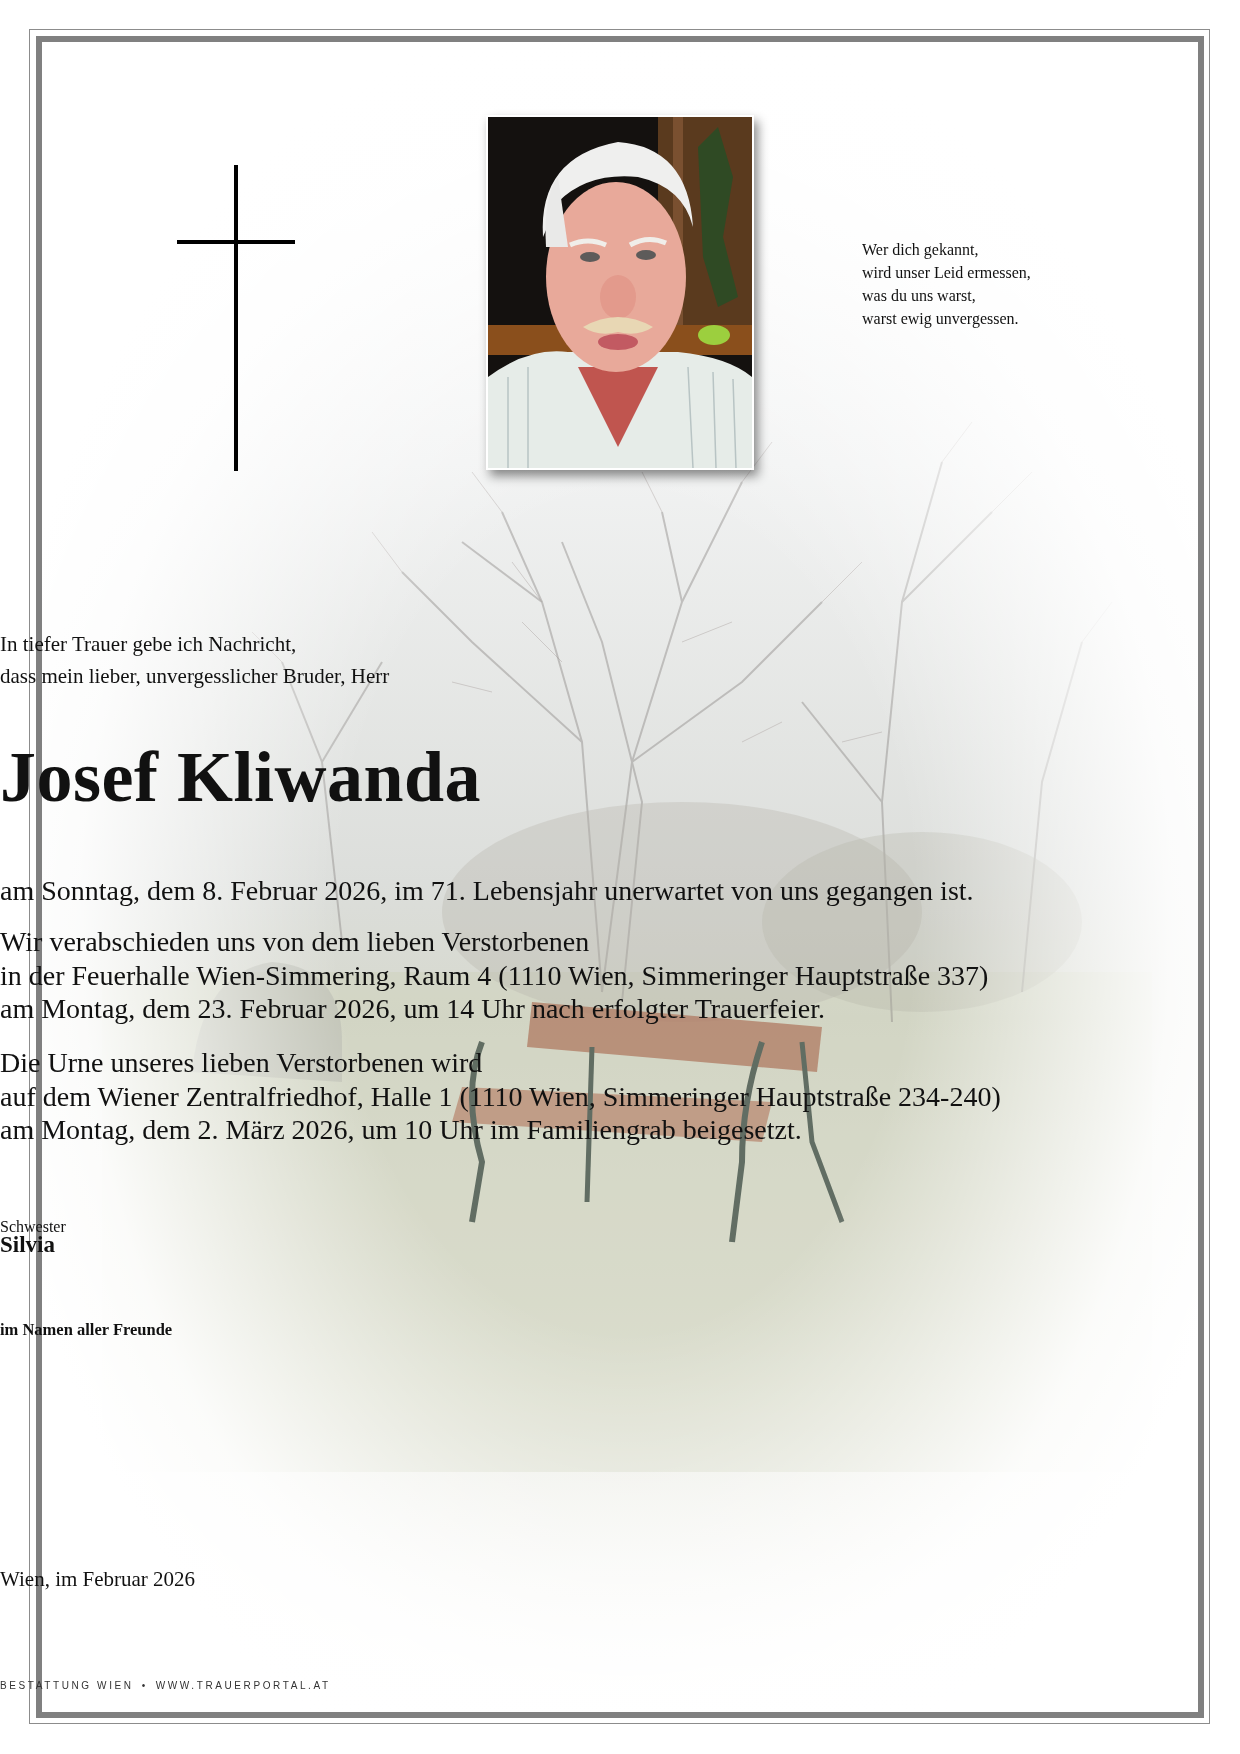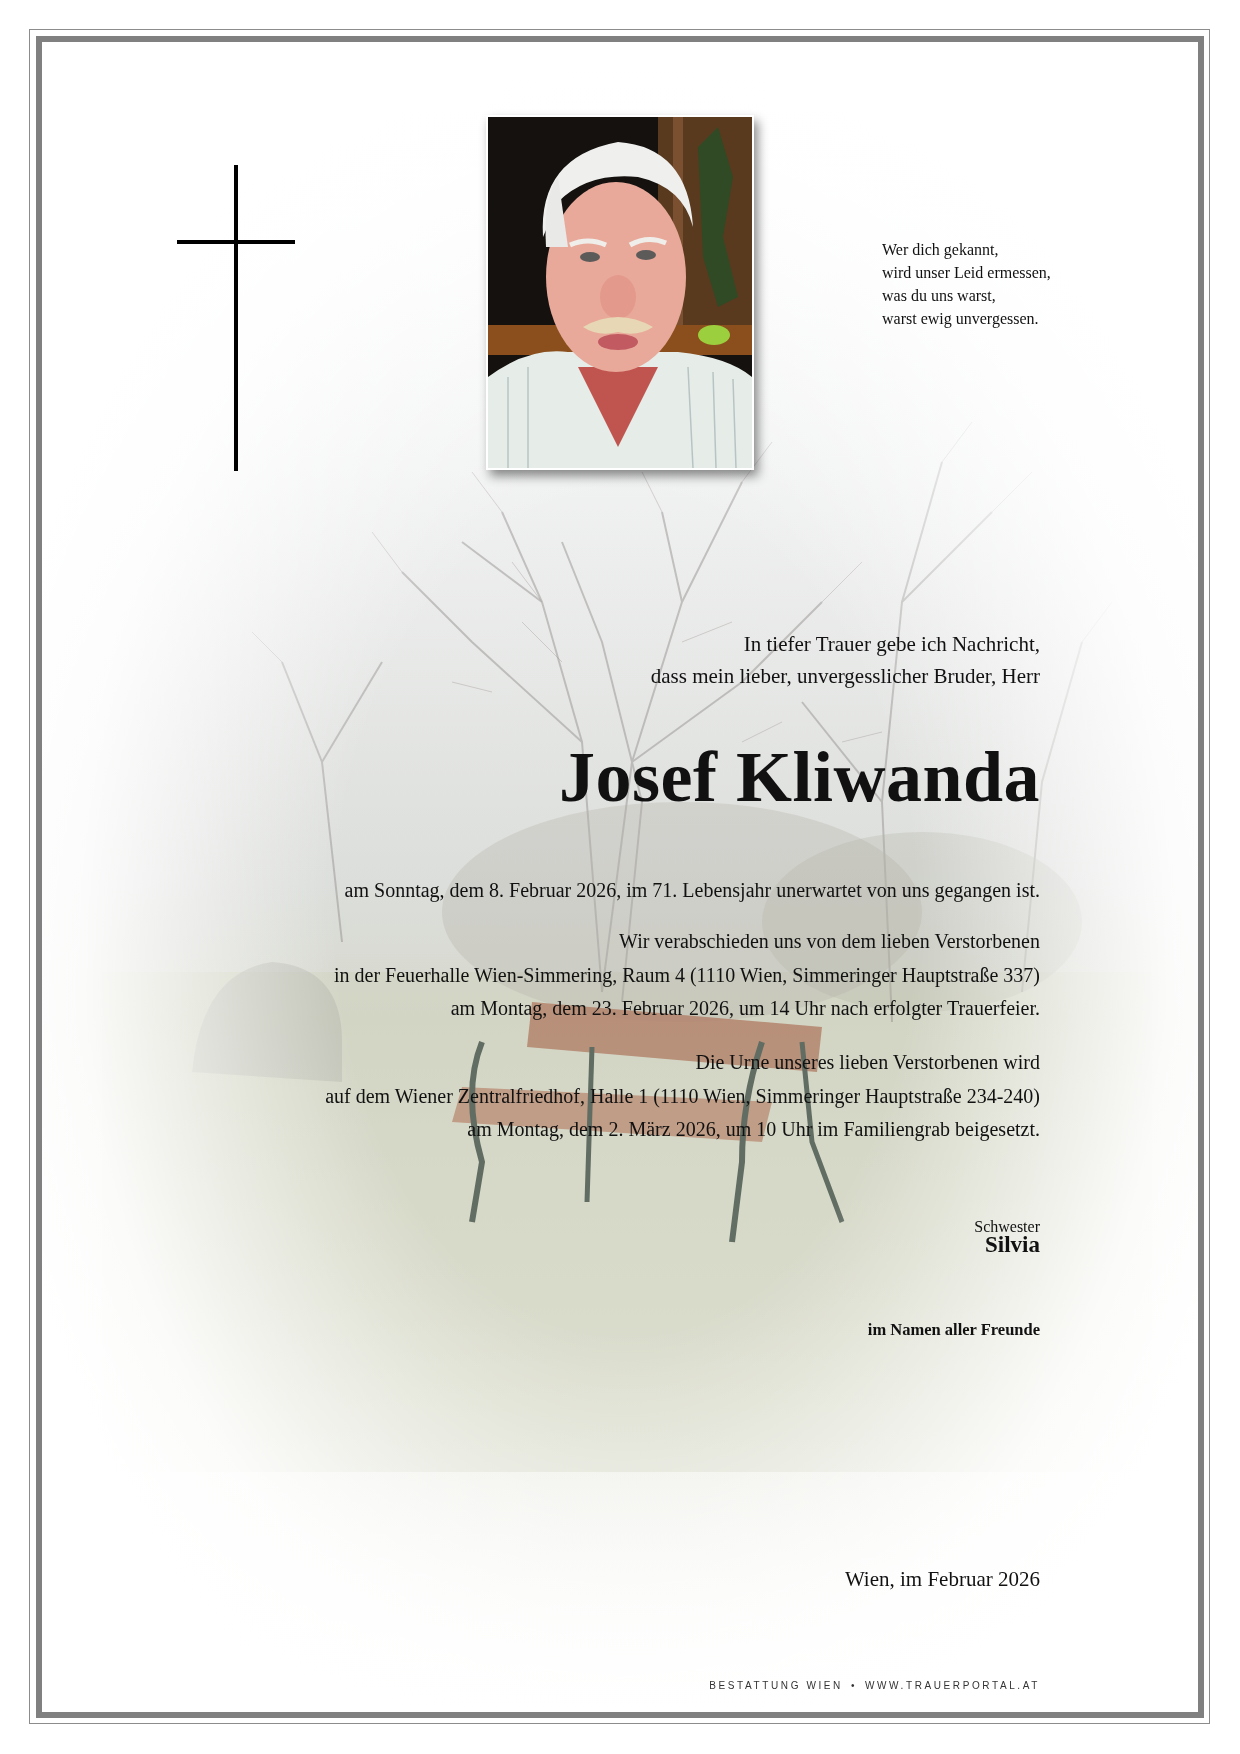--- a/index.html
+++ b/index.html
@@ -15,27 +15,27 @@
   
   .cross { position: absolute; left: 177px; top: 165px; width: 118px; height: 306px; }
   .cross .v { position: absolute; left: 57px; top: 0; width: 4px; height: 306px; background: #000; }
   .cross .h { position: absolute; left: 0; top: 75px; width: 118px; height: 4px; background: #000; }
 
   
   .portrait { position: absolute; left: 486px; top: 115px; width: 268px; height: 355px; border: 2px solid #fff; box-sizing: border-box; box-shadow: 4px 6px 10px rgba(0,0,0,0.45); overflow: hidden; background: #1a1512; }
 
   
   .poem { position: absolute; left: 862px; top: 238px; font-size: 16px; line-height: 23px; color: #111; }
-  .poem div { white-space: nowrap; margin-left: 20px; }
+  .poem div { white-space: nowrap; }
 
   
-  .center { position: absolute; left: 0; width: 1040px; text-align: right; }
+  .center { position: absolute; left: 0; width: 1040px; text-align: left; }
   .intro { top: 628px; font-size: 21px; line-height: 32px; }
   .name { top: 742px; font-size: 72px; font-weight: bold; line-height: 70px; letter-spacing: 0.5px; }
-  .body-line { font-size: 20px; line-height: 33.5px; }
+  .body-line { font-size: 28px; line-height: 33.5px; }
   .p1 { top: 874px; }
   .p2 { top: 925px; }
   .p3 { top: 1046px; }
   .signer { top: 1230px; font-size: 23px; font-weight: bold; line-height: 30px; }
   .relation { top: 1196px; font-size: 16px; line-height: 22px; margin-top: 20px; }
   .behalf { top: 1319px; font-size: 16.5px; font-weight: bold; line-height: 22px; }
   .placedate { top: 1525px; font-size: 21px; line-height: 28px; margin-top: 40px; }
   .footer { top: 1679px; font-family: "Liberation Sans", "DejaVu Sans", sans-serif; font-size: 10px; letter-spacing: 2.6px; color: #333; line-height: 14px; }
   .footer .dot { display: inline-block; margin: 0 8px; }
 </style>

